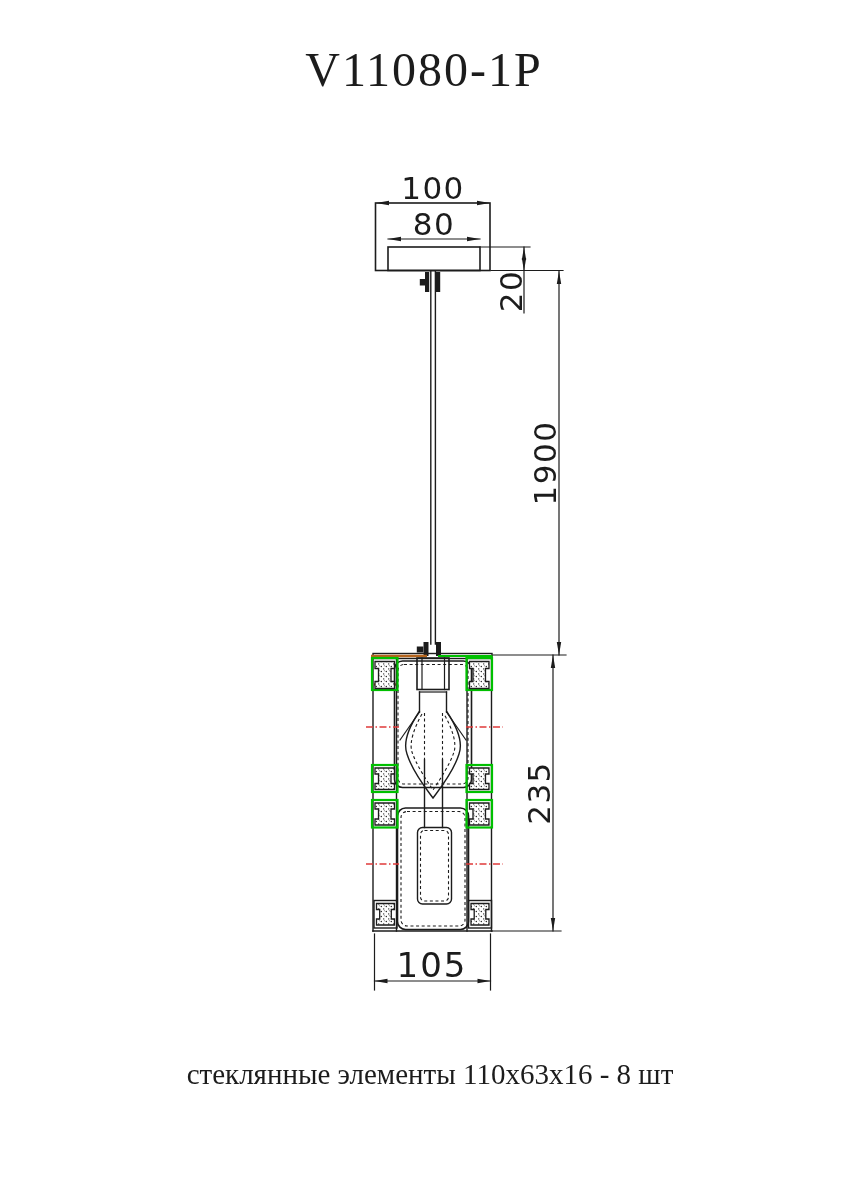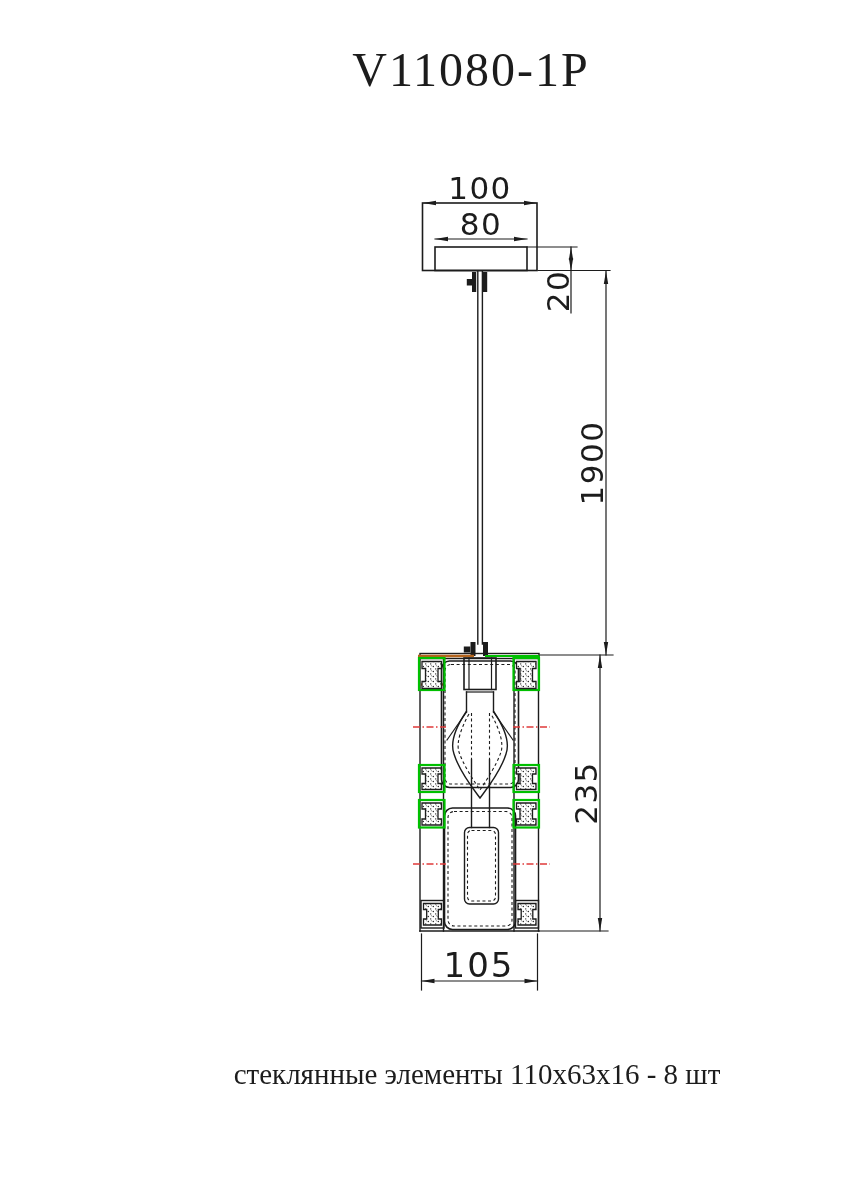--- a/index.html
+++ b/index.html
@@ -1,16 +1,16 @@
 <!DOCTYPE html>
 <html style="--line: #1c1c1c; --glass-highlight: #00c000; --centerline-red: #e03a3a; --accent-orange: #b5651d;"><head>
 <meta charset="utf-8">
 <style>
   html,body{margin:0;padding:0;background:#fff;}
-  #stage{position:relative;width:764px;height:1200px;background:#fff;overflow:hidden;margin-left:47px;}
+  #stage{position:relative;width:764px;height:1200px;background:#fff;overflow:hidden;}
   svg{position:absolute;left:0;top:0;}
   svg text{font-family:"DejaVu Sans",sans-serif;fill:var(--line,#1c1c1c);}
   .serif{font-family:"Liberation Serif","DejaVu Serif",serif;}
   .title-t{font-size:48px;letter-spacing:2px;}
   .cap-t{font-size:29px;}
   .dim-t{font-size:31px;letter-spacing:1.5px;}
   .dim-b{font-size:34px;letter-spacing:2px;}
   .ln{stroke:var(--line,#1c1c1c);stroke-width:1.6;fill:none;stroke-linecap:square;}
   .thin{stroke-width:1.2;}
   .med{stroke-width:1.4;}

